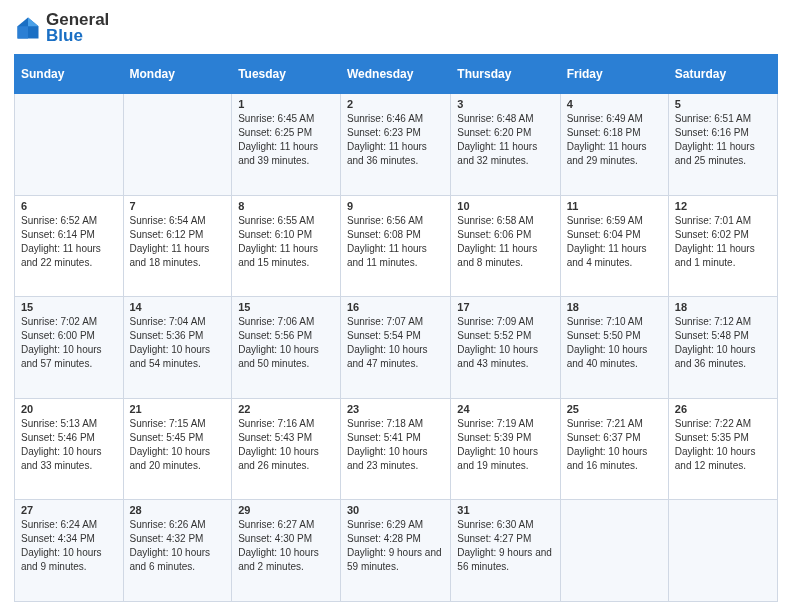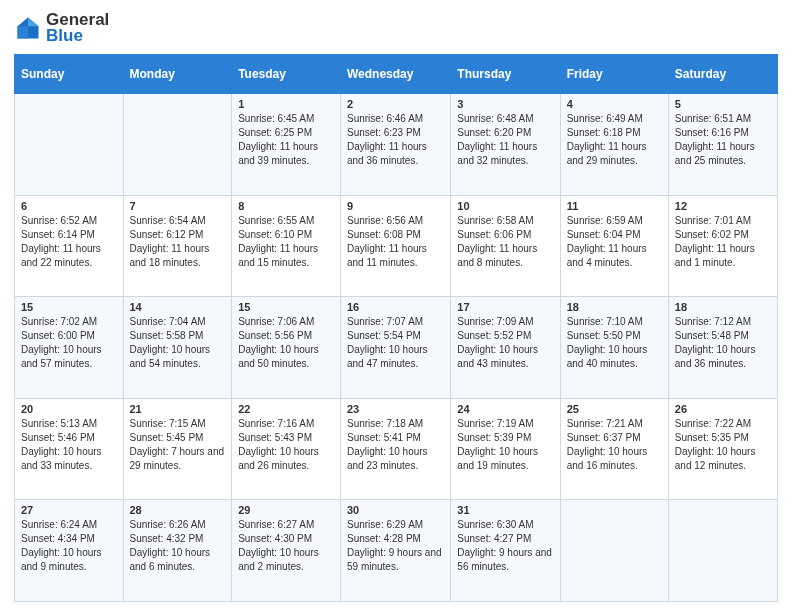--- a/index.html
+++ b/index.html
@@ -204,21 +204,21 @@
         <tr>
           <td>
             <span class="day-num">15</span>
             <span class="cell-line">Sunrise: 7:02 AM</span>
             <span class="cell-line">Sunset: 6:00 PM</span>
             <span class="cell-line">Daylight: 10 hours and 57 minutes.</span>
           </td>
           <td>
             <span class="day-num">14</span>
             <span class="cell-line">Sunrise: 7:04 AM</span>
-            <span class="cell-line">Sunset: 5:58 PM</span>
+            <span class="cell-line">Sunset: 5:36 PM</span>
             <span class="cell-line">Daylight: 10 hours and 54 minutes.</span>
           </td>
           <td>
             <span class="day-num">15</span>
             <span class="cell-line">Sunrise: 7:06 AM</span>
             <span class="cell-line">Sunset: 5:56 PM</span>
             <span class="cell-line">Daylight: 10 hours and 50 minutes.</span>
           </td>
           <td>
             <span class="day-num">16</span>
@@ -249,21 +249,21 @@
           <td>
             <span class="day-num">20</span>
             <span class="cell-line">Sunrise: 5:13 AM</span>
             <span class="cell-line">Sunset: 5:46 PM</span>
             <span class="cell-line">Daylight: 10 hours and 33 minutes.</span>
           </td>
           <td>
             <span class="day-num">21</span>
             <span class="cell-line">Sunrise: 7:15 AM</span>
             <span class="cell-line">Sunset: 5:45 PM</span>
-            <span class="cell-line">Daylight: 7 hours and 29 minutes.</span>
+            <span class="cell-line">Daylight: 10 hours and 20 minutes.</span>
           </td>
           <td>
             <span class="day-num">22</span>
             <span class="cell-line">Sunrise: 7:16 AM</span>
             <span class="cell-line">Sunset: 5:43 PM</span>
             <span class="cell-line">Daylight: 10 hours and 26 minutes.</span>
           </td>
           <td>
             <span class="day-num">23</span>
             <span class="cell-line">Sunrise: 7:18 AM</span>

